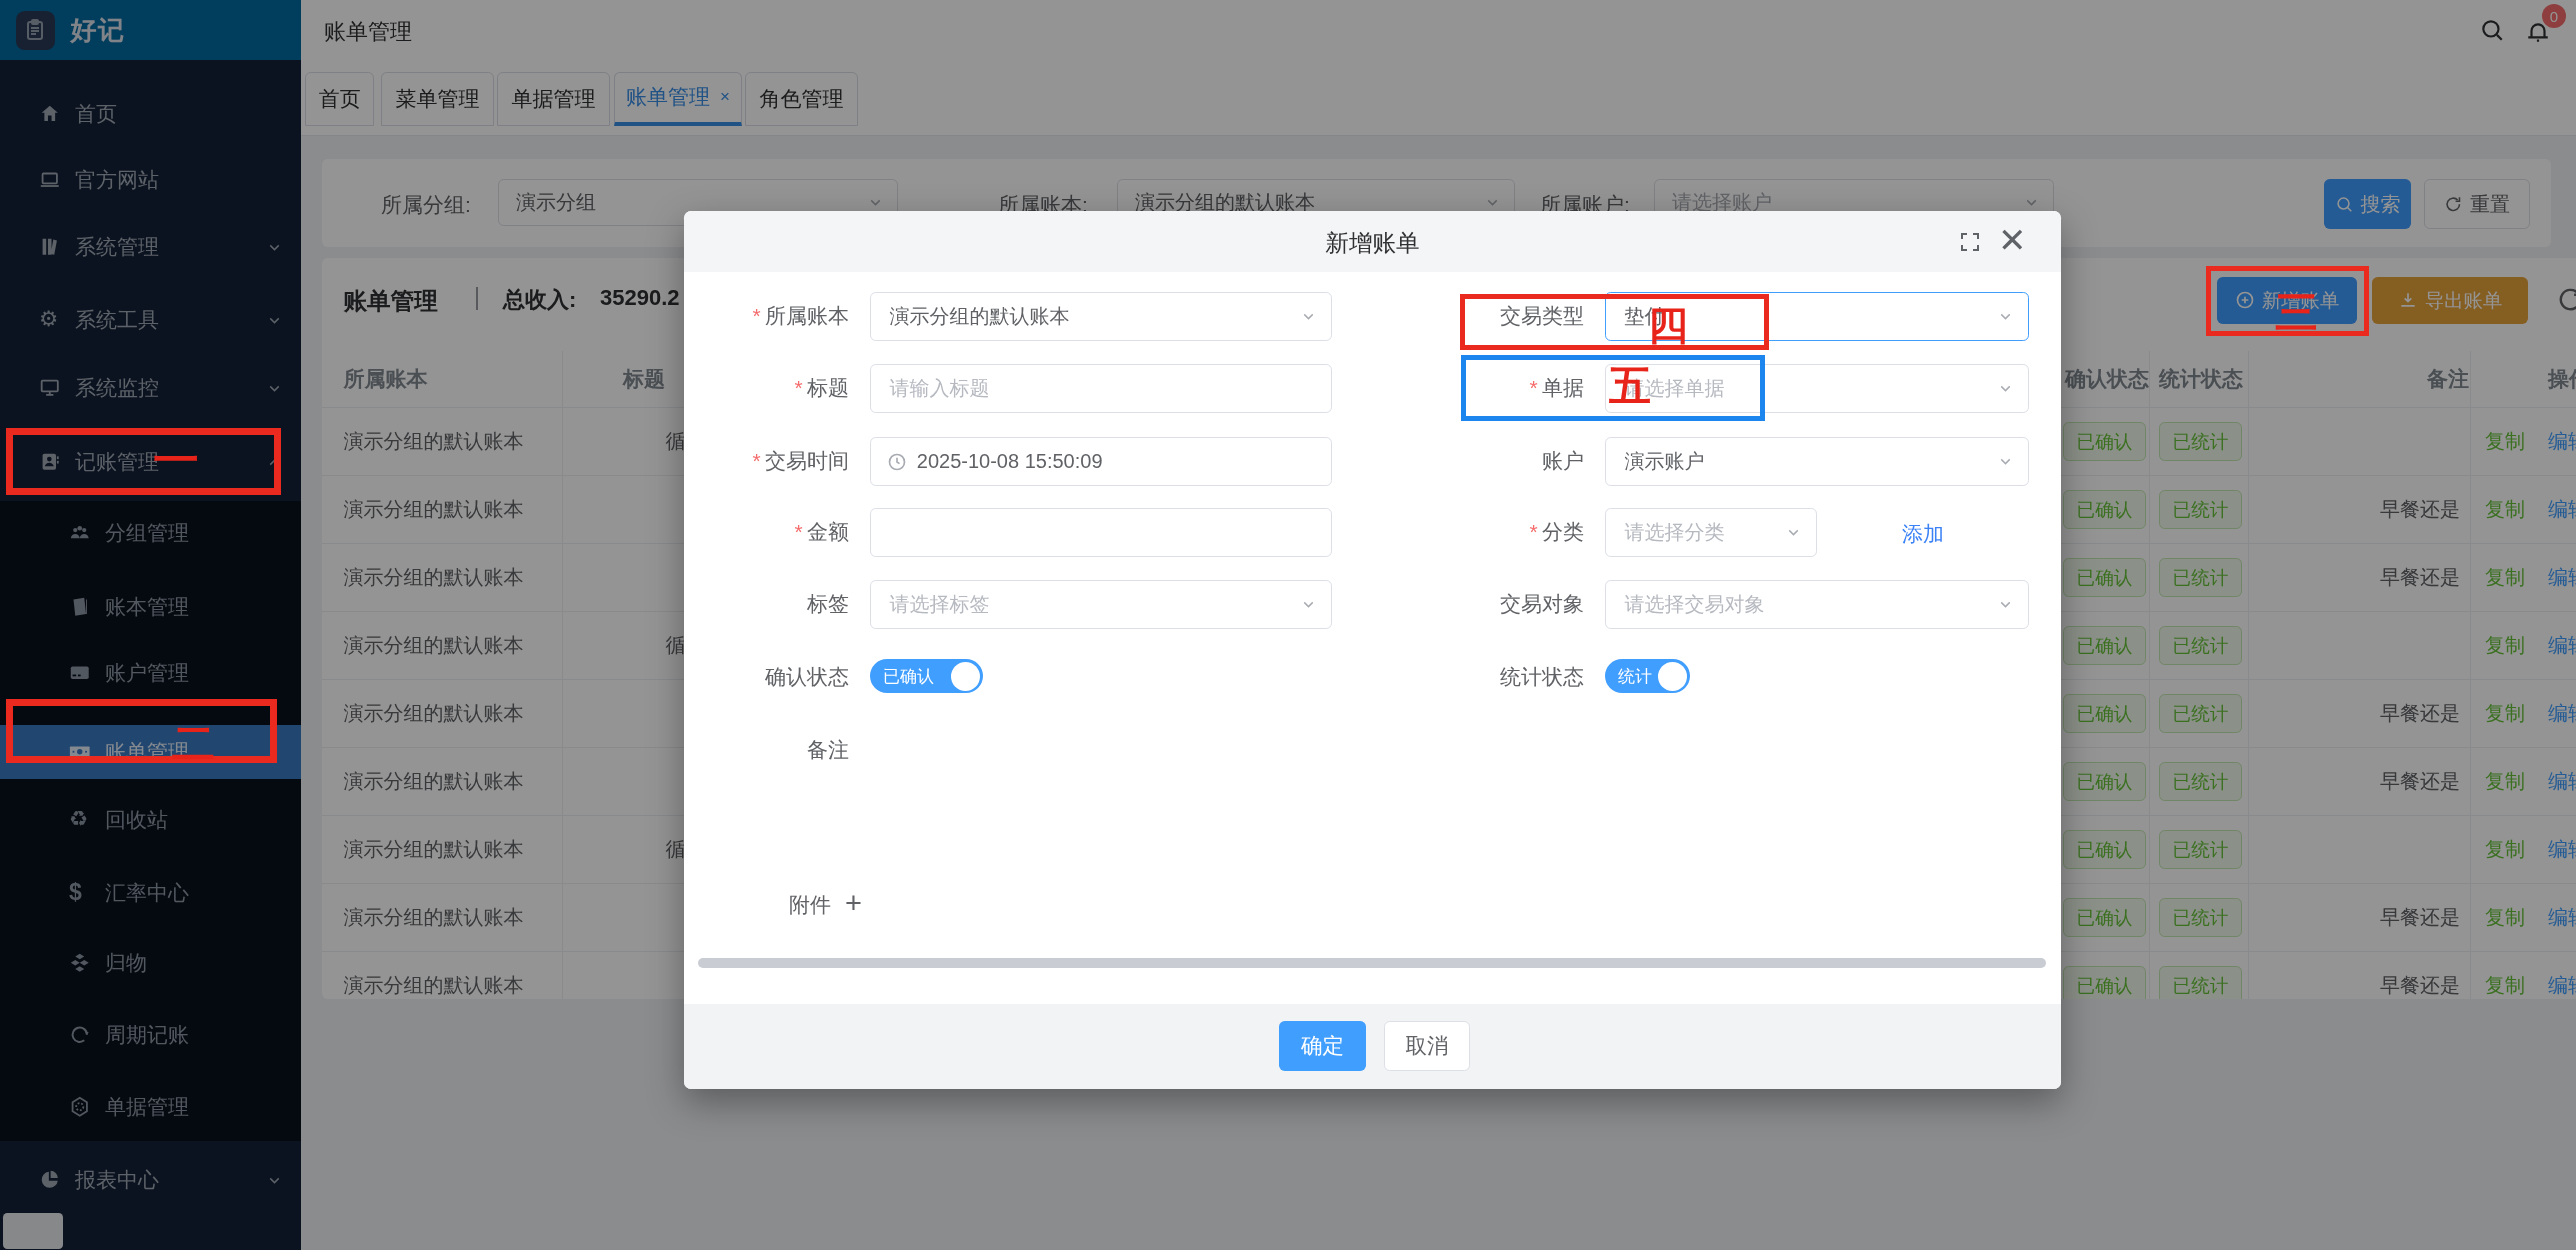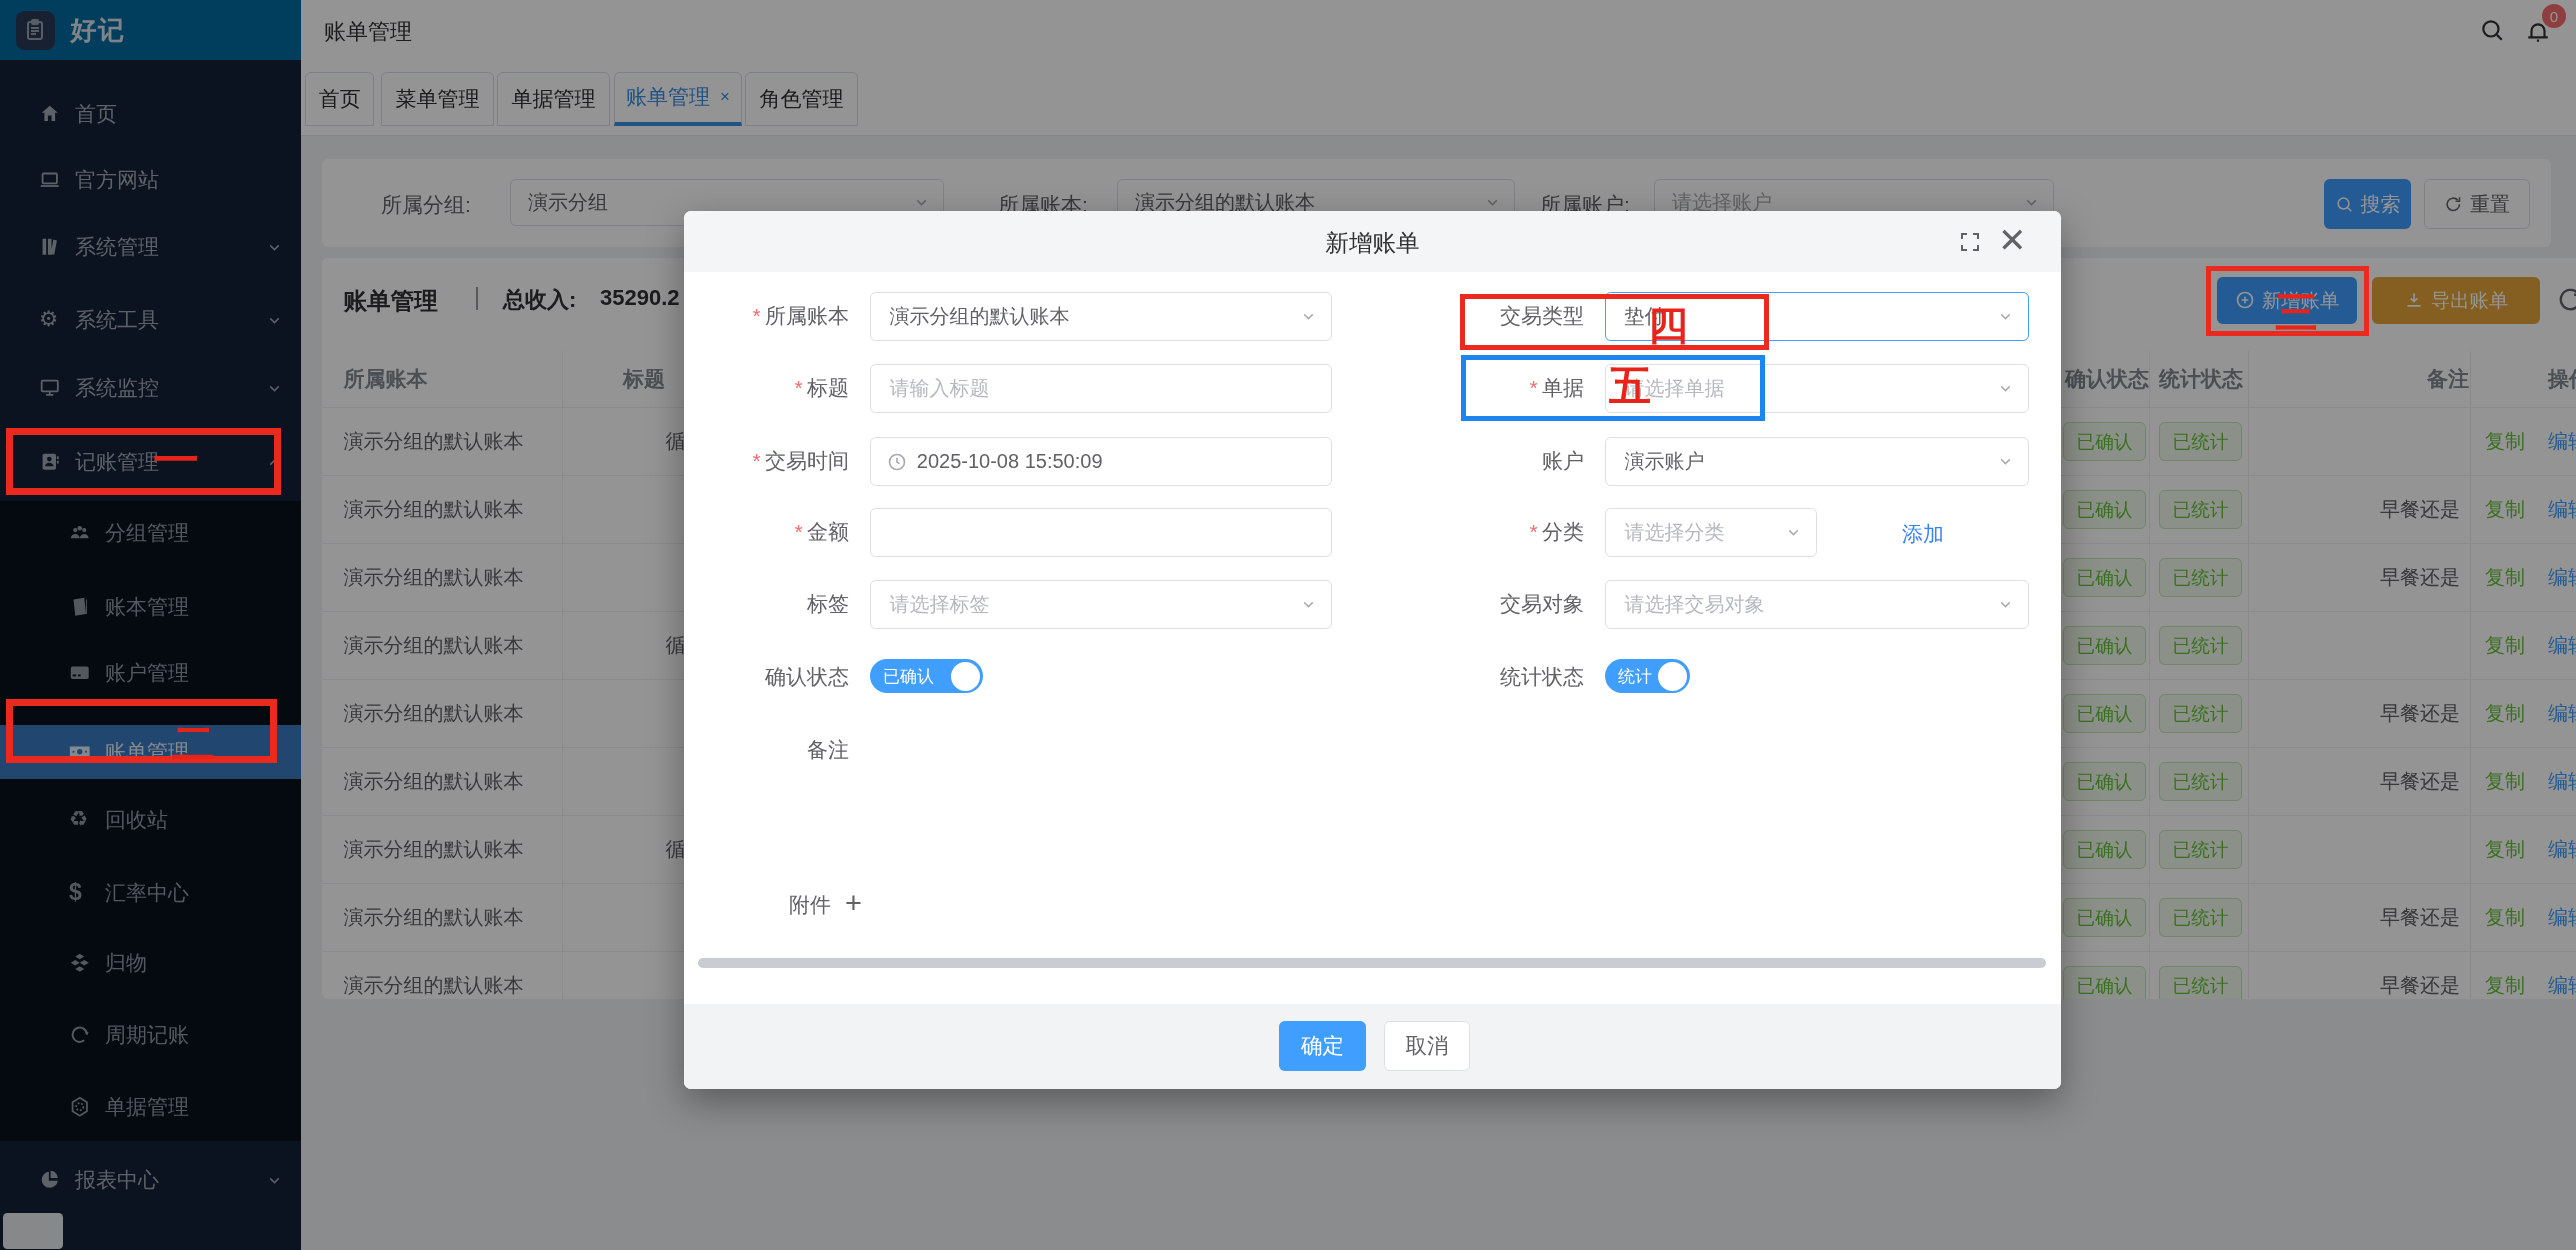--- a/index.html
+++ b/index.html
@@ -45,21 +45,21 @@
 #btn-search{left:2002px;width:87px;background:#409eff;color:#fff}
 #btn-reset{left:2102px;width:106px;background:#fff;border:0.7px solid #dcdfe6;color:#606266}
 .fbtn svg{margin-right:7.2px}
 
 #table-card{position:absolute;left:322px;top:258px;width:2271px;height:741px;background:#fff;border-radius:5.7px;z-index:1;overflow:hidden}
 #tc-title{position:absolute;left:21.5px;top:27px;font-size:23.6px;font-weight:bold;color:#303133}
 #tc-sep{position:absolute;left:152px;top:26px;font-size:23px;color:#909399}
 #tc-income-label{position:absolute;left:181px;top:27px;font-size:22px;font-weight:bold;color:#303133}
 #tc-income{position:absolute;left:278px;top:27px;font-size:22px;font-weight:bold;color:#303133}
 #btn-add{position:absolute;left:1895px;top:18.6px;width:140px;height:47px;background:#409eff;border-radius:5.7px;color:#fff;font-size:19.3px;display:flex;align-items:center;justify-content:center;cursor:pointer}
-#btn-export{position:absolute;left:2050px;top:18.6px;width:168px;height:47px;background:#e6a23c;border-radius:5.7px;color:#fff;font-size:19.3px;display:flex;align-items:center;justify-content:center;cursor:pointer}
+#btn-export{position:absolute;left:2050px;top:18.6px;width:156px;height:47px;background:#e6a23c;border-radius:5.7px;color:#fff;font-size:19.3px;display:flex;align-items:center;justify-content:center;cursor:pointer}
 #btn-add svg,#btn-export svg{margin-right:7.2px}
 #tc-refresh{position:absolute;left:2234px;top:27px;width:29px;height:29px;color:#606266}
 #thead{position:absolute;left:0;top:93px;width:2271px;height:56px;font-size:21px;font-weight:bold;color:#808890}
 #rows{position:absolute;left:0;top:149px;width:2271px}
 .trow{position:relative;width:2271px;height:67px;border-top:0.7px solid #ebeef0;font-size:20px;color:#606266}
 .cell{position:absolute;top:0;height:67px;line-height:67px;white-space:nowrap}
 .hcell{position:absolute;top:0;height:56px;line-height:56px;white-space:nowrap}
 .c-book{left:21.5px;width:215px}.h-book{left:21.5px}
 .c-title{left:240px;width:287px;text-align:center}.h-title{left:301px}
 .c-confirm{left:1738px;width:89px;text-align:center}.h-confirm{left:1743px}
@@ -337,21 +337,21 @@
         <span>账单管理</span>
         <span class="tx">×</span>
       </div>
     <div class="tab" style="left:444px;width:113px">
         <span>角色管理</span>
       </div>
   </nav>
 
   <section id="filter-card">
     <span class="flabel" style="left:59px">所属分组:</span>
-    <div class="fsel" style="left:188px;width:434px">
+    <div class="fsel" style="left:176px;width:400px">
       <span class="sv">演示分组</span>
       <span class="chev">
           <svg width="17" height="17" viewBox="0 0 24 24" fill="none" stroke="currentColor" stroke-width="2">
             <path d="M6 9l6 6 6-6"></path>
           </svg>
         </span>
     </div>
     <span class="flabel" style="left:676px">所属账本:</span>
     <div class="fsel" style="left:795px;width:398px">
       <span class="sv">演示分组的默认账本</span>

